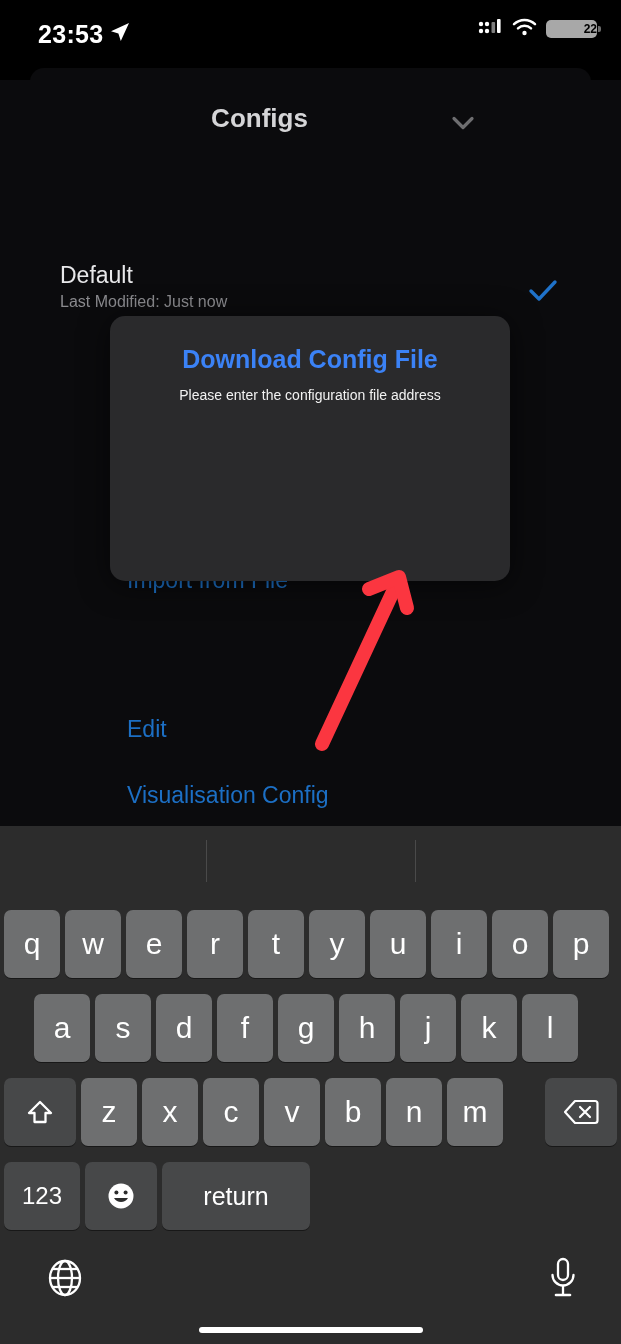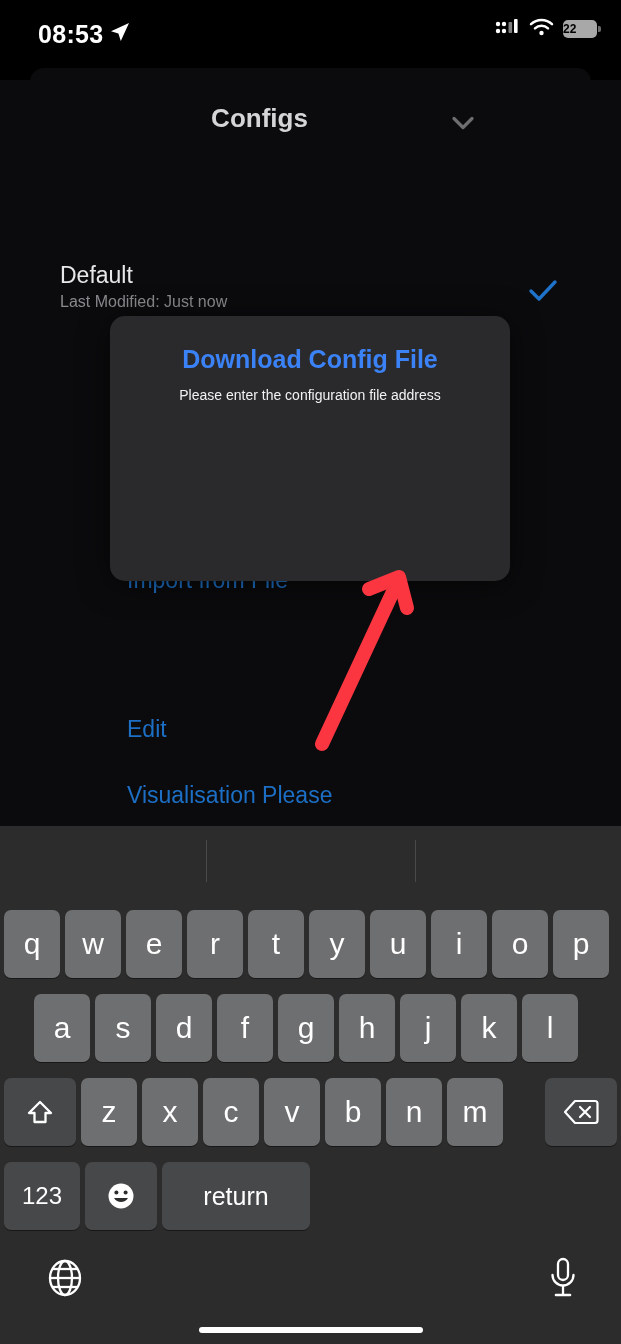--- a/index.html
+++ b/index.html
@@ -18,22 +18,22 @@
   .sb-time{
     position:absolute; left:38px; top:20px;
     color:#fff; font-size:25px; font-weight:bold; letter-spacing:.3px;
   }
   .sb-loc{ position:absolute; left:110px; top:22px; width:20px; height:20px; }
   .sb-right{
     position:absolute; right:24px; top:18px;
     display:flex; align-items:center; gap:9px;
   }
   .batt{
-    position:relative; width:34px; height:18px; border-radius:5px;
-    background:#a8a8a8; display:flex; align-items:center; justify-content:flex-start;
+    position:relative; width:51px; height:18px; border-radius:5px;
+    background:#a8a8a8; display:flex; align-items:center; justify-content:flex-end;
   }
   .batt span{ color:#000; font-size:12px; font-weight:bold; }
   .batt::after{
     content:""; position:absolute; right:-4px; top:6px;
     width:3px; height:6px; border-radius:0 2px 2px 0; background:#6d6d6d;
   }
 
   
   .sheet{
     position:absolute; top:68px; left:30px; width:561px; height:765px;
@@ -213,21 +213,21 @@
 <div class="blue-label" style="position:absolute; left:127px; top:716px; z-index:8;">Edit</div>
 
 <div class="appicon ic-blue" style="left:60px; top:772px;">
   <svg width="28" height="28" viewBox="0 0 28 28">
     <circle cx="14" cy="14" r="11" fill="#dcdce2"></circle>
     <circle cx="10" cy="11" r="1.8" fill="#1763ab"></circle>
     <circle cx="18" cy="11" r="1.8" fill="#1763ab"></circle>
     <path d="M8.5 16.5 a6 6 0 0 0 11 0" stroke="#1763ab" stroke-width="2" fill="none" stroke-linecap="round"></path>
   </svg>
 </div>
-<div class="blue-label" style="position:absolute; left:127px; top:782px; z-index:8;">Visualisation Please</div>
+<div class="blue-label" style="position:absolute; left:127px; top:782px; z-index:8;">Visualisation Config</div>
 
 <div class="alert">
   <div class="al-title">Download Config File</div>
   <div class="al-msg">Please enter the configuration file address</div>
 </div>
 
 <div class="al-field">
   <span class="al-field-text">//netz.tg/</span>
   <span class="redact">
     <b style="width:7px;height:16px;background:#9b9b9b;"></b>
@@ -357,21 +357,21 @@
         <line x1="16" y1="30" x2="16" y2="38" stroke="#fff" stroke-width="2.3"></line>
         <line x1="9" y1="39" x2="23" y2="39" stroke="#fff" stroke-width="2.6" stroke-linecap="round"></line>
       </svg>
     </div>
   </div>
 </div>
 
 <div class="home-ind"></div>
 
 <div class="statusbar">
-  <div class="sb-time">08:53</div>
+  <div class="sb-time">23:53</div>
   <div class="sb-loc">
     <svg width="20" height="20" viewBox="0 0 20 20">
         <path d="M19 1 L1 9.2 L8.4 11.6 L10.8 19 Z" fill="#fff"></path>
       </svg>
   </div>
   <div class="sb-right">
     <div>
       <svg width="25" height="18" viewBox="0 0 25 18">
         <circle cx="3" cy="6" r="2.2" fill="#fff"></circle>
           <circle cx="9" cy="6" r="2.2" fill="#fff"></circle>

